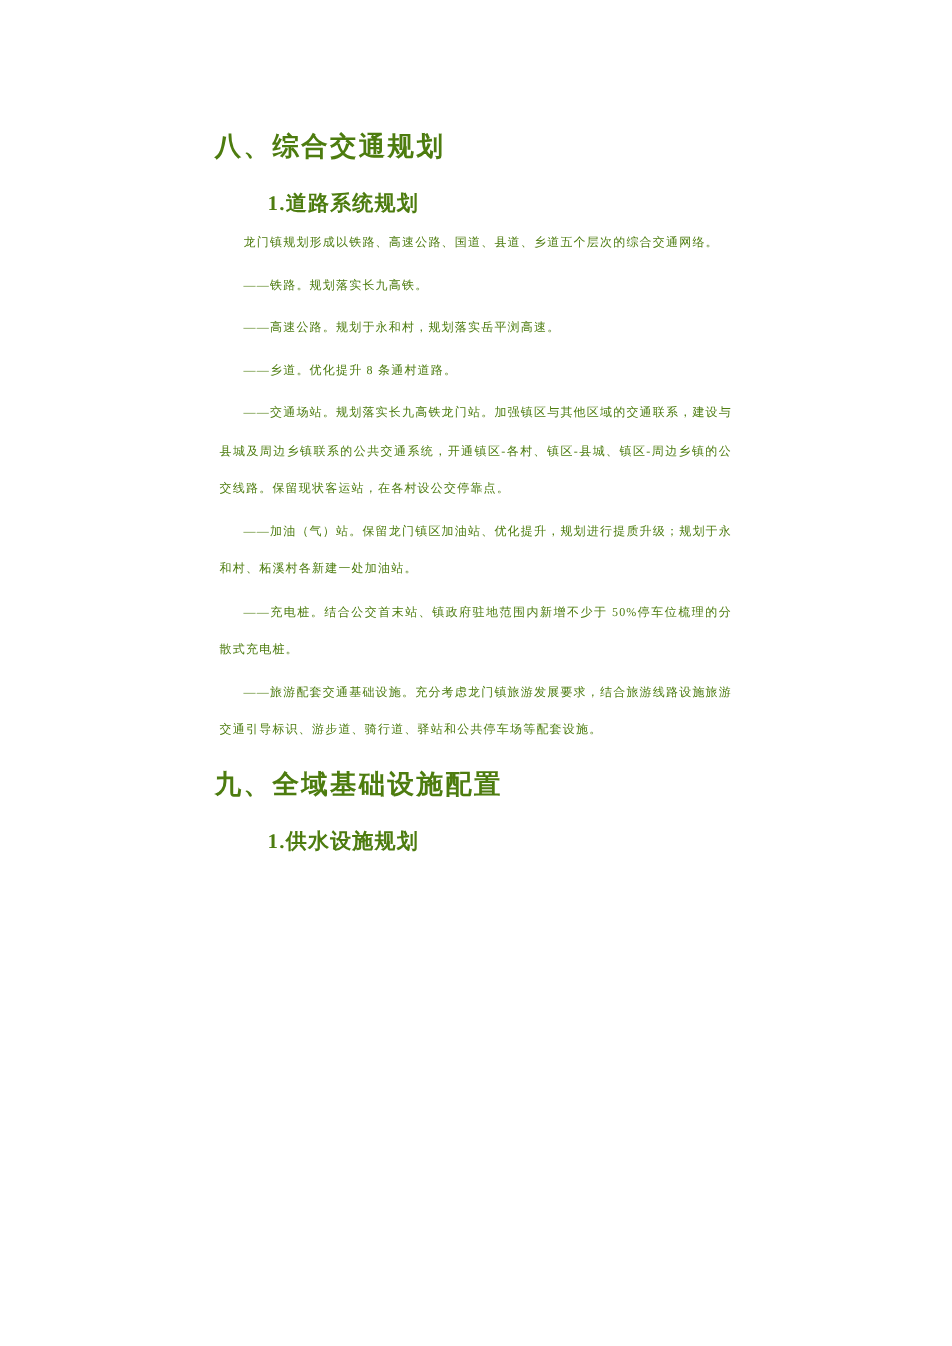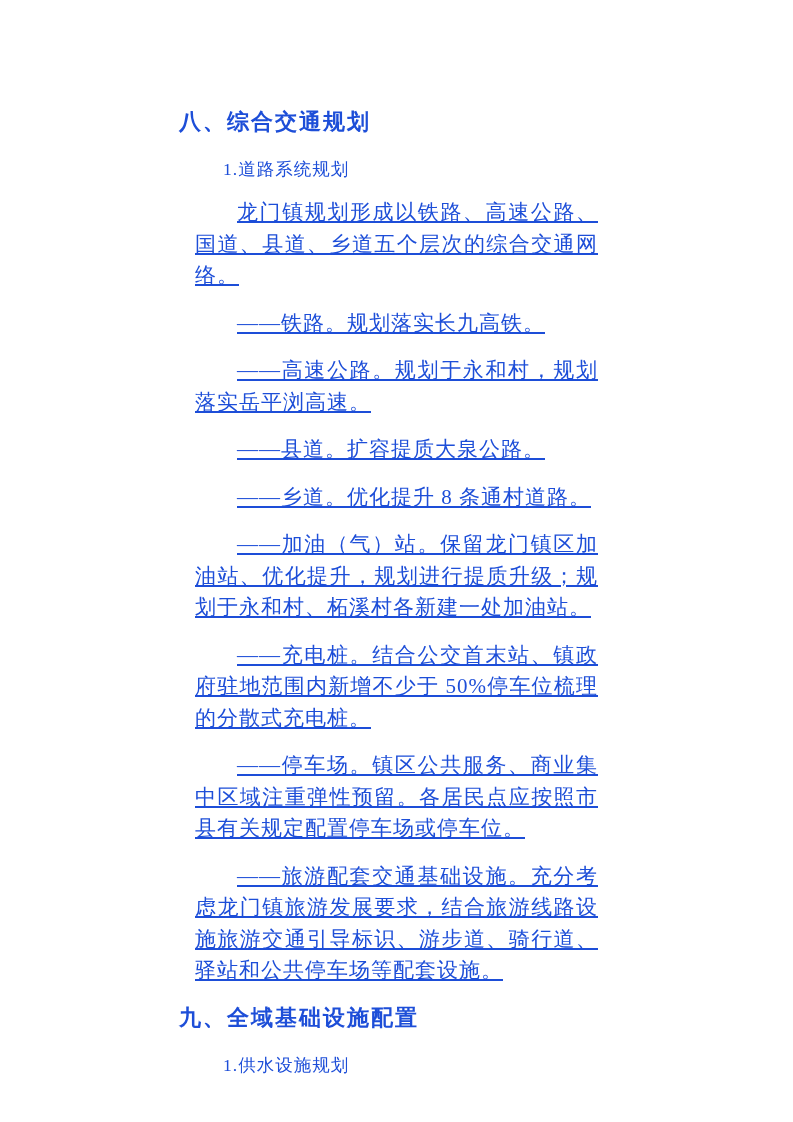--- a/index.html
+++ b/index.html
@@ -10,67 +10,65 @@
   .page {
     position: relative;
     width: 661px;
     height: 1122px;
     margin: 0 auto;
     background: #ffffff;
     box-sizing: border-box;
     padding: 93px 113px 0 113px;
     overflow: hidden;
     font-family: "Liberation Serif", "DejaVu Serif", serif;
-    color: #1d4ed8;
+    color: #4d7c0f;
   }
   h1.sec-heading {
     font-size: 22px;
     font-weight: bold;
     line-height: 29px;
     margin: 14px 0 22px 0;
     letter-spacing: 2px;
   }
   h2.sub-heading {
     font-size: 17.5px;
-    font-weight: normal;
+    font-weight: bold;
     line-height: 23px;
     margin: 13px 0 6px 0;
     padding-left: 44px;
     letter-spacing: 1px;
   }
   p.body-para {
-    font-size: 21px;
+    font-size: 10px;
     line-height: 31.5px;
-    margin: 16px;
+    margin: 4px;
     text-align: justify;
     text-indent: 2em;
     letter-spacing: 1px;
     word-break: break-all;
-    text-decoration: underline;
   }
 </style>
 </head>
 <body>
 
 <div class="page">
 
   <h1 class="sec-heading">八、综合交通规划</h1>
 
   <h2 class="sub-heading">1.道路系统规划</h2>
 
   <p class="body-para">龙门镇规划形成以铁路、高速公路、国道、县道、乡道五个层次的综合交通网络。</p>
   <p class="body-para">——铁路。规划落实长九高铁。</p>
   <p class="body-para">——高速公路。规划于永和村，规划落实岳平浏高速。</p>
-  <p class="body-para">——县道。扩容提质大泉公路。</p>
   <p class="body-para">——乡道。优化提升 8 条通村道路。</p>
 
 
+  <p class="body-para">——交通场站。规划落实长九高铁龙门站。加强镇区与其他区域的交通联系，建设与县城及周边乡镇联系的公共交通系统，开通镇区-各村、镇区-县城、镇区-周边乡镇的公交线路。保留现状客运站，在各村设公交停靠点。</p>
   <p class="body-para">——加油（气）站。保留龙门镇区加油站、优化提升，规划进行提质升级；规划于永和村、柘溪村各新建一处加油站。</p>
   <p class="body-para">——充电桩。结合公交首末站、镇政府驻地范围内新增不少于 50%停车位梳理的分散式充电桩。</p>
-  <p class="body-para">——停车场。镇区公共服务、商业集中区域注重弹性预留。各居民点应按照市县有关规定配置停车场或停车位。</p>
   <p class="body-para">——旅游配套交通基础设施。充分考虑龙门镇旅游发展要求，结合旅游线路设施旅游交通引导标识、游步道、骑行道、驿站和公共停车场等配套设施。</p>
 
   <h1 class="sec-heading">九、全域基础设施配置</h1>
 
   <h2 class="sub-heading">1.供水设施规划</h2>
 
 
 </div>
 
 </body></html>

